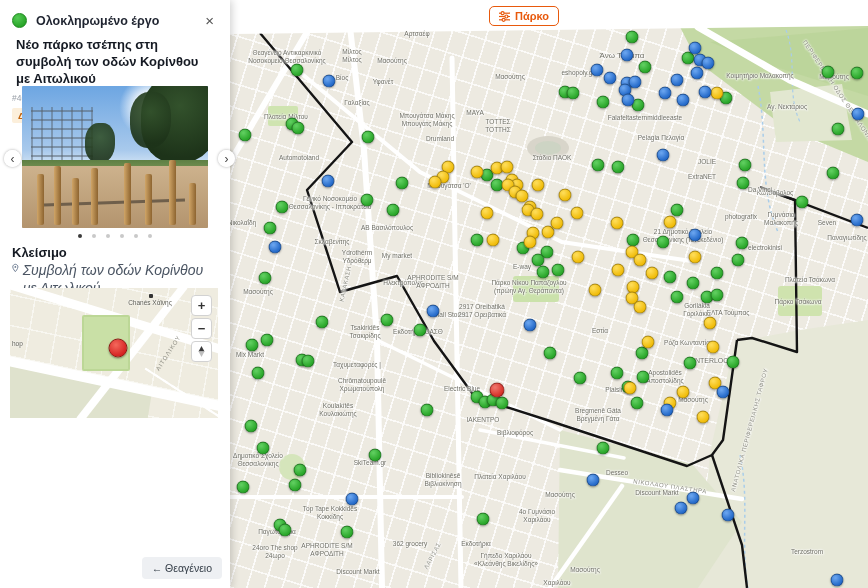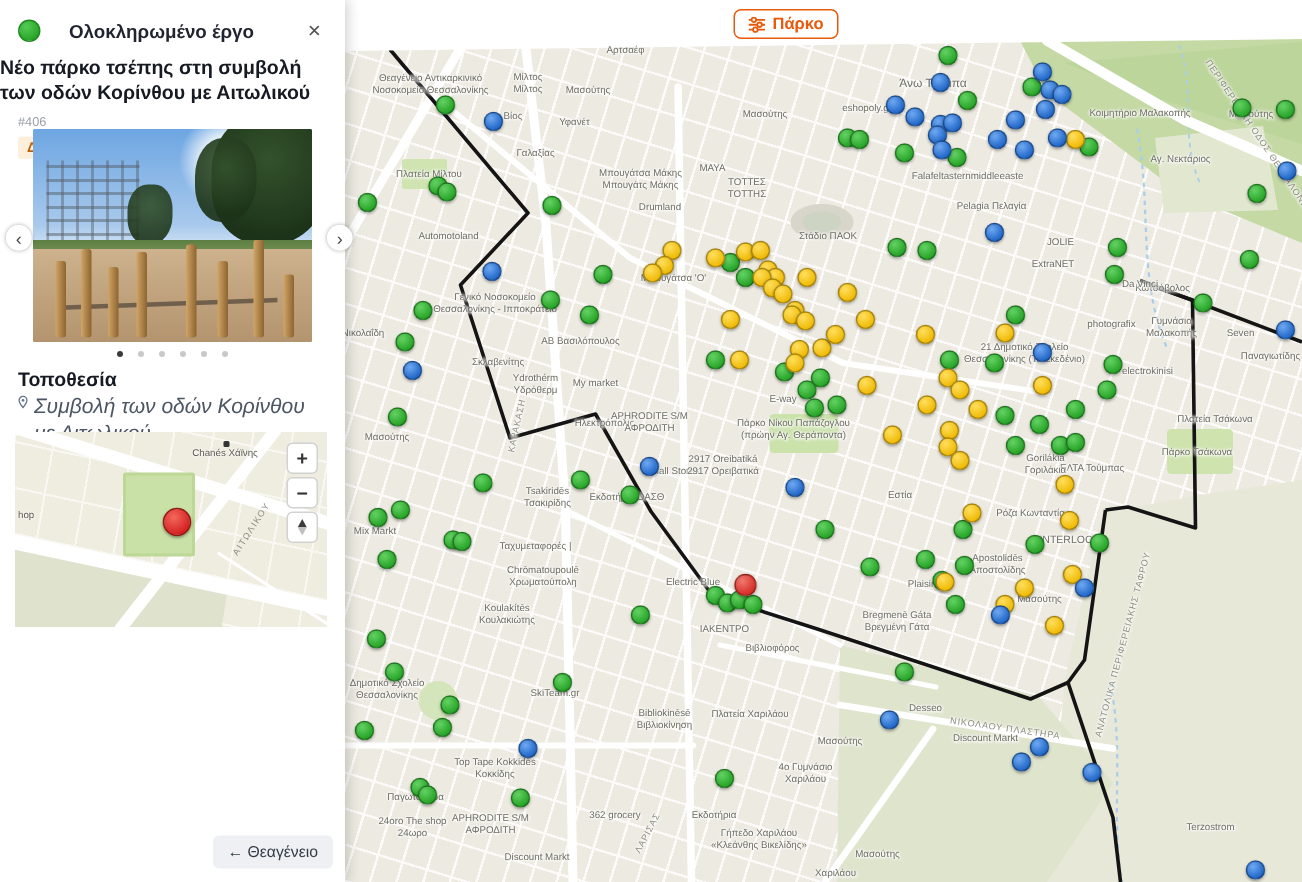--- a/index.html
+++ b/index.html
@@ -24,26 +24,26 @@
   .dot-blue{background:radial-gradient(circle at 35% 30%,#6fa9f2,#2268c8 72%);}
   .dot-red{width:13px;height:13px;background:radial-gradient(circle at 35% 30%,#f0796f,#d62f28 72%);}
 
   #filters-btn{position:absolute;left:489px;top:6px;z-index:5;display:flex;align-items:center;gap:5px;
     background:#fff;border:1px solid #e8590c;border-radius:5px;color:#e8590c;font-size:11px;font-weight:bold;
     padding:3px 9px;cursor:pointer;font-family:inherit;}
 
   
   #panel{position:absolute;left:0;top:0;width:230px;height:588px;background:#fff;z-index:10;
     box-shadow:2px 0 8px rgba(0,0,0,.18);}
-  #panel-header{display:flex;align-items:center;gap:19px;padding:11px 12px 4px 12px;}
+  #panel-header{display:flex;align-items:center;gap:9px;padding:11px 12px 4px 12px;}
   #status-dot{width:13px;height:13px;border-radius:50%;background:radial-gradient(circle at 35% 30%,#55cb55,#27a327 75%);
     border:1px solid #1e8a1e;flex:0 0 auto;}
   #status-label{font-size:12.5px;font-weight:bold;color:#1f2430;flex:1;}
   #close-x{border:none;background:none;color:#555;font-size:15px;line-height:1;cursor:pointer;padding:2px 4px;}
-  #proj-title{font-size:13px;font-weight:bold;color:#151a23;line-height:1.3;padding:3px 14px 0 0;}
+  #proj-title{font-size:13px;font-weight:bold;color:#151a23;line-height:1.3;padding:3px 14px 0 16px;}
   #proj-id{font-size:8.5px;color:#9aa0a8;padding:5px 12px 0 12px;}
   #proj-tag{display:inline-block;margin:5px 0 0 12px;background:#fcefdb;color:#c2640e;font-size:9.5px;
     font-weight:bold;padding:2px 6px;border-radius:2px;}
 
   #carousel{position:absolute;left:0;top:86px;width:230px;height:142px;}
   #photo{position:absolute;left:22px;top:0;width:186px;height:142px;overflow:hidden;border-radius:1px;
     background:linear-gradient(#6da6e2 0%,#a8c9ec 45%,#cfe2f4 55%);}
   .ph-sun{position:absolute;left:52%;top:-8%;width:64px;height:64px;border-radius:50%;
     background:radial-gradient(circle,#fff 18%,rgba(255,255,255,.75) 38%,rgba(255,255,255,0) 70%);}
   .ph-bldg{position:absolute;left:5%;top:15%;width:33%;height:41%;background:linear-gradient(#dde1e5,#c3c8cd);
@@ -437,21 +437,21 @@
     </div>
     <div id="carousel-dots">
         <span class="cdot active"></span>
         <span class="cdot"></span>
         <span class="cdot"></span>
         <span class="cdot"></span>
         <span class="cdot"></span>
         <span class="cdot"></span>
       </div>
 
-    <div id="loc-heading">Τοποθεσία</div>
+    <div id="loc-heading">Κλείσιμο</div>
     <div id="loc-row">
       <svg width="9" height="12" viewBox="0 0 9 12">
         <path d="M4.5,1 C6.4,1 8,2.6 8,4.5 C8,7 4.5,11 4.5,11 C4.5,11 1,7 1,4.5 C1,2.6 2.6,1 4.5,1 Z" fill="none" stroke="#64748b" stroke-width="1.2"></path>
         <circle cx="4.5" cy="4.5" r="1.2" fill="#64748b"></circle>
       </svg>
       <span>Συμβολή των οδών Κορίνθου με Αιτωλικού</span>
     </div>
 
     <div id="minimap">
       <div class="mm-olive"></div>

